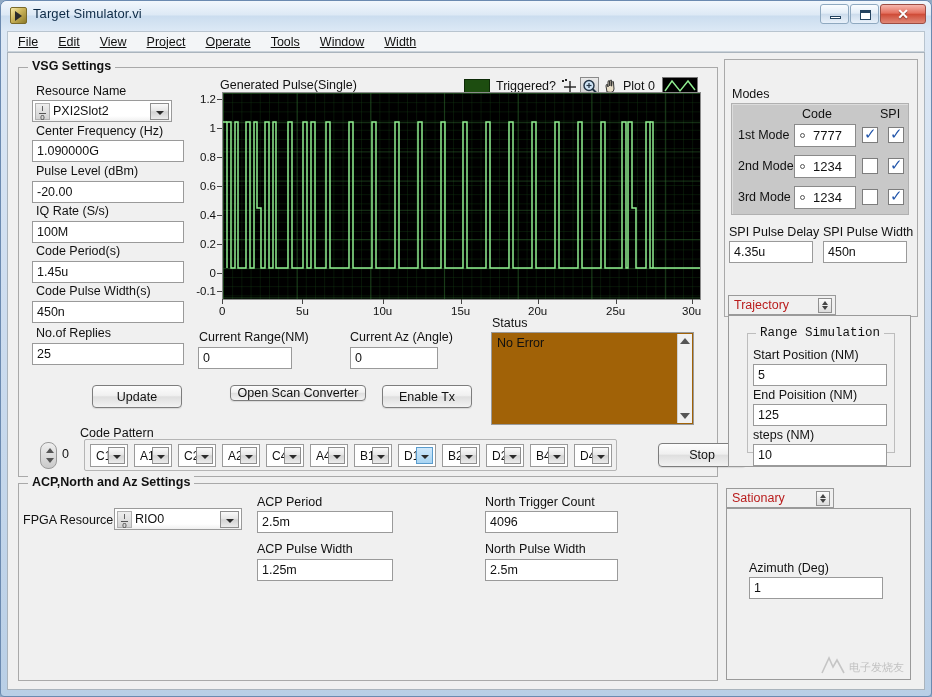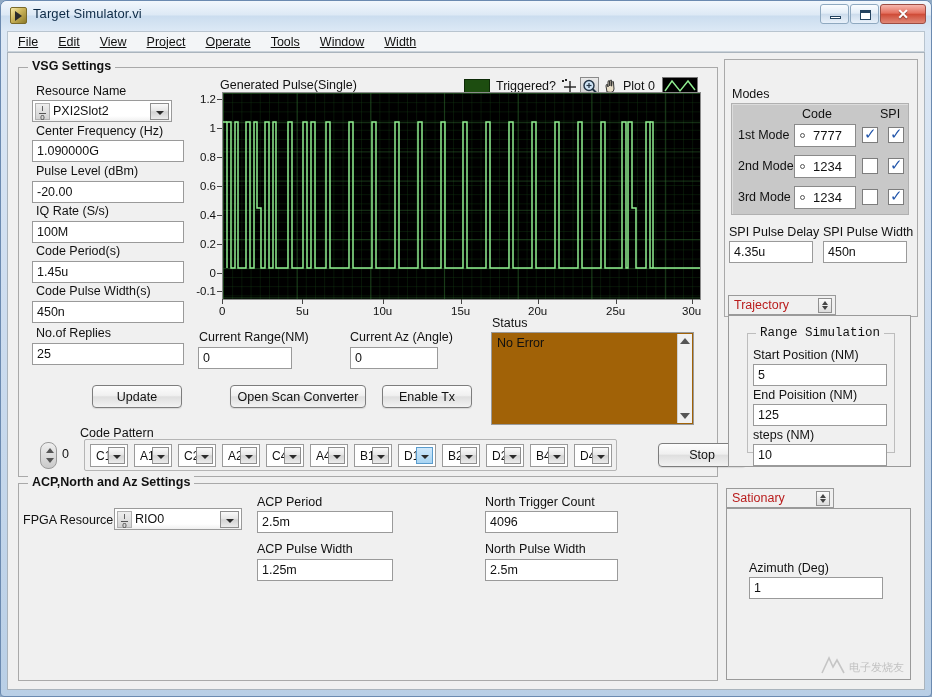--- a/index.html
+++ b/index.html
@@ -379,21 +379,21 @@
       <div class="xtick" style="left:598px; top:252px;">25u</div>
       <div class="xtick" style="left:674px; top:252px;">30u</div>
     </div>
 
     <div class="lbl" style="left:191px; top:277px;">Current Range(NM)</div>
     <div class="fld" style="left:190px; top:294px; width:94px;">0</div>
 
     <div class="lbl" style="left:342px; top:277px;">Current Az (Angle)</div>
     <div class="fld" style="left:342px; top:294px; width:88px;">0</div>
 
-    <div class="btn" style="left:190px; top:332px; width:136px; height:23px;">Open Scan Converter</div>
+    <div class="btn" style="left:190px; top:332px; width:136px; height:16px;">Open Scan Converter</div>
     <div class="btn" style="left:342px; top:332px; width:90px; height:23px;">Enable Tx</div>
 
     <div class="lbl" style="left:484px; top:263px;">Status</div>
     <div class="statusbox" style="left:483px; top:279px; width:203px; height:93px;">
       <div style="position:absolute; left:5px; top:3px;">No Error</div>
       <div class="sbar">
         <span class="arw up"></span>
         <span class="arw dn"></span>
       </div>
     </div>

